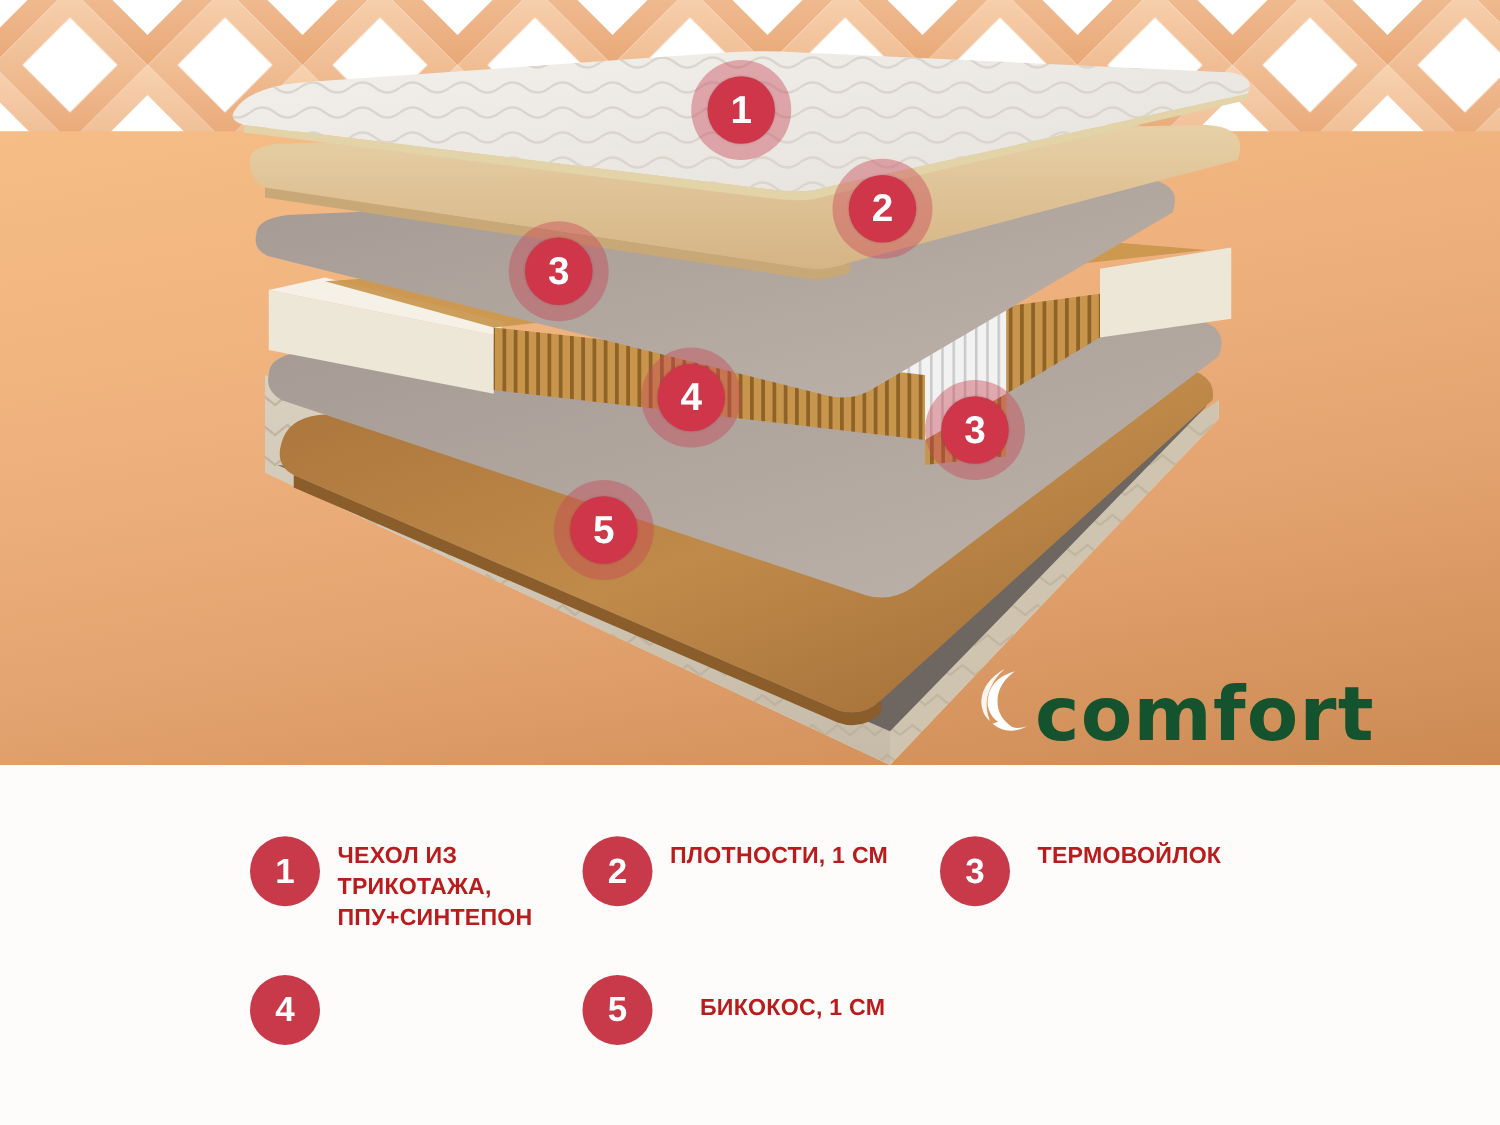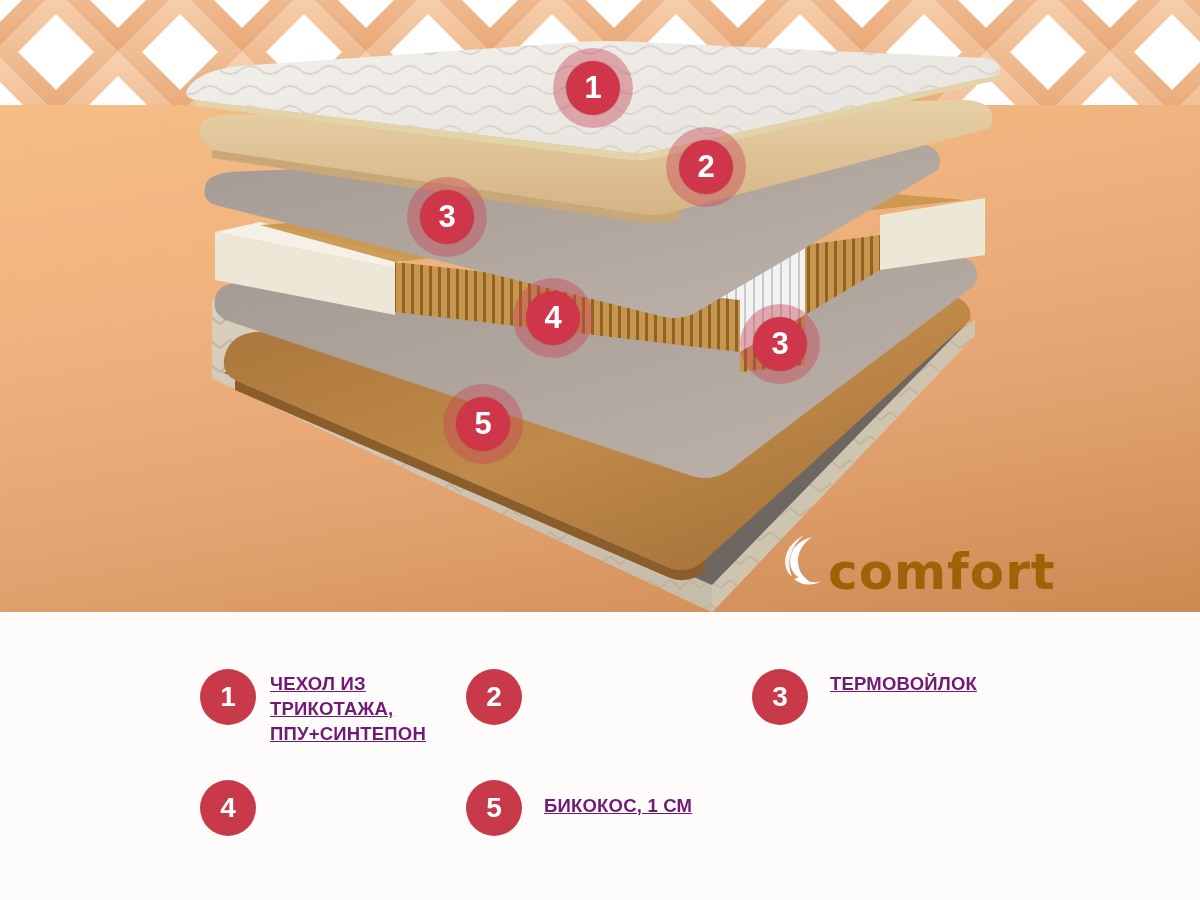--- a/index.html
+++ b/index.html
@@ -8,26 +8,26 @@
   .orange-band { position: absolute; left: 0; top: 105px; width: 1200px; height: 507px;
     background: linear-gradient(170deg, #f6bd86 0%, #efb27e 35%, #e3a370 65%, #cc8a52 100%); }
   .scene { position: absolute; left: 0; top: 0; width: 1200px; height: 620px; }
   .img-badge { position: absolute; width: 80px; height: 80px; border-radius: 50%;
     background: rgba(200, 70, 85, 0.42); display: flex; align-items: center; justify-content: center; }
   .img-badge .core { width: 54px; height: 54px; border-radius: 50%; background: #cf3649;
     color: #ffffff; font-size: 31px; font-weight: 700; display: flex; align-items: center; justify-content: center;
     box-shadow: 0 0 2px rgba(0,0,0,0.2); }
   .logo { position: absolute; left: 782px; top: 530px; height: 60px; display: flex; align-items: center; }
   .logo svg { width: 44px; height: 58px; }
-  .logo-text { color: #a16207; font-size: 50px; font-weight: 700; letter-spacing: 1px; margin-left: 2px; line-height: 1; font-family: "DejaVu Sans", sans-serif; margin-top: 24px; }
+  .logo-text { color: #14532d; font-size: 60px; font-weight: 700; letter-spacing: 1px; margin-left: 2px; line-height: 1; font-family: "DejaVu Sans", sans-serif; margin-top: 24px; }
   .legend { position: absolute; left: 0; top: 612px; width: 1200px; height: 288px; background: #fdfcfa; }
   .legend-item { position: absolute; display: flex; align-items: flex-start; }
   .legend-badge { width: 56px; height: 56px; border-radius: 50%; background: #c8394a; color: #ffffff;
     font-size: 28px; font-weight: 700; display: flex; align-items: center; justify-content: center; flex-shrink: 0; }
-  .legend-text { margin-left: 14px; color: #701a75; font-size: 18.5px; font-weight: 700; line-height: 25px; text-transform: uppercase; padding-top: 2px; letter-spacing: 0.2px; text-decoration: underline; }
+  .legend-text { margin-left: 14px; color: #b91c1c; font-size: 18.5px; font-weight: 700; line-height: 25px; text-transform: uppercase; padding-top: 2px; letter-spacing: 0.2px; }
 </style>
 </head>
 <body>
 
 <div class="top-pattern">
   <svg width="1200" height="106" viewBox="0 0 1200 106" xmlns="http://www.w3.org/2000/svg">
     <defs>
       <linearGradient id="pg" x1="0" y1="0" x2="0" y2="1">
         <stop offset="0" stop-color="#f7d2b0"></stop>
         <stop offset="1" stop-color="#e9a877"></stop>
@@ -178,33 +178,34 @@
     <div class="legend-text">
       <div>ЧЕХОЛ ИЗ</div>
       <div>ТРИКОТАЖА,</div>
       <div>ППУ+СИНТЕПОН</div>
     </div>
   </div>
 
   <div class="legend-item" style="left:466px; top:57px;">
     <div class="legend-badge">2</div>
     <div class="legend-text">
+      <div>ПЛОТНОСТИ, 1 СМ</div>
     </div>
   </div>
 
   <div class="legend-item" style="left:752px; top:57px;">
     <div class="legend-badge">3</div>
     <div class="legend-text" style="margin-left:22px;text-align:center;">
       <div>ТЕРМОВОЙЛОК</div>
     </div>
   </div>
 
   <div class="legend-item" style="left:200px; top:168px;">
     <div class="legend-badge">4</div>
   </div>
 
   <div class="legend-item" style="left:466px; top:168px;">
     <div class="legend-badge">5</div>
-    <div class="legend-text" style="margin-left:22px; padding-top:13px;">
+    <div class="legend-text" style="margin-left:38px; padding-top:13px;">
       <div>БИКОКОС, 1 СМ</div>
     </div>
   </div>
 </div>
 
 </body></html>

